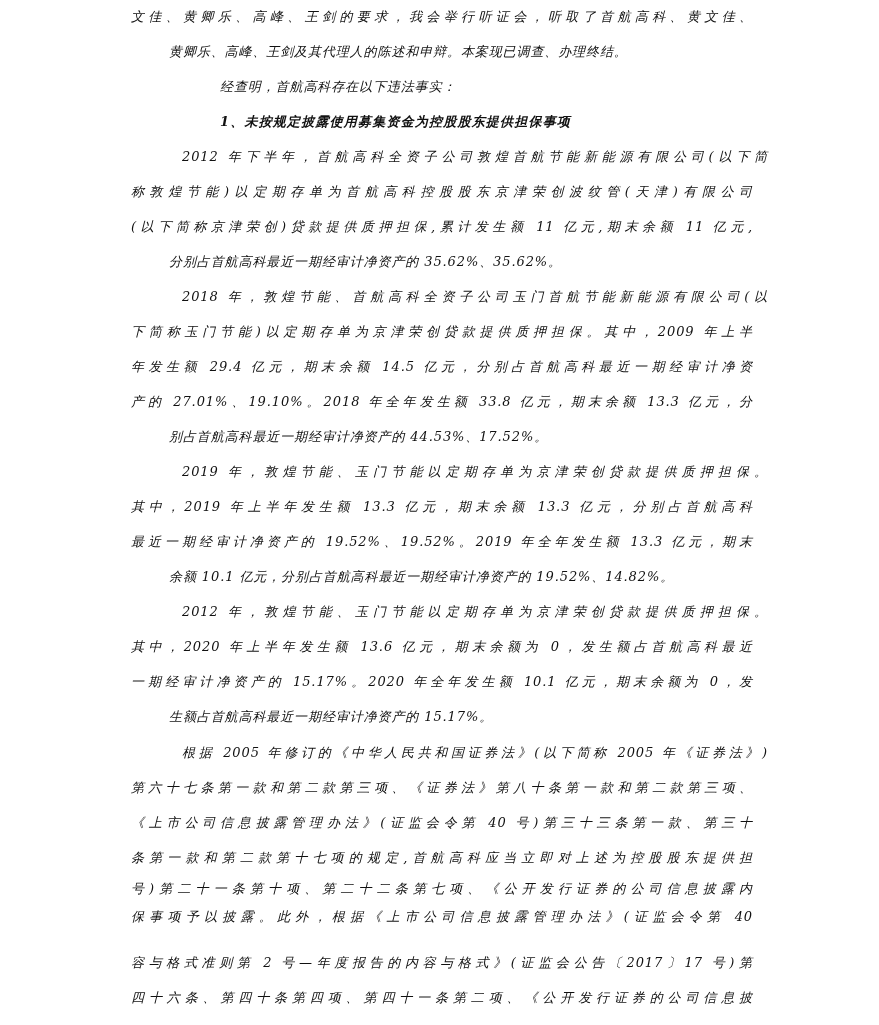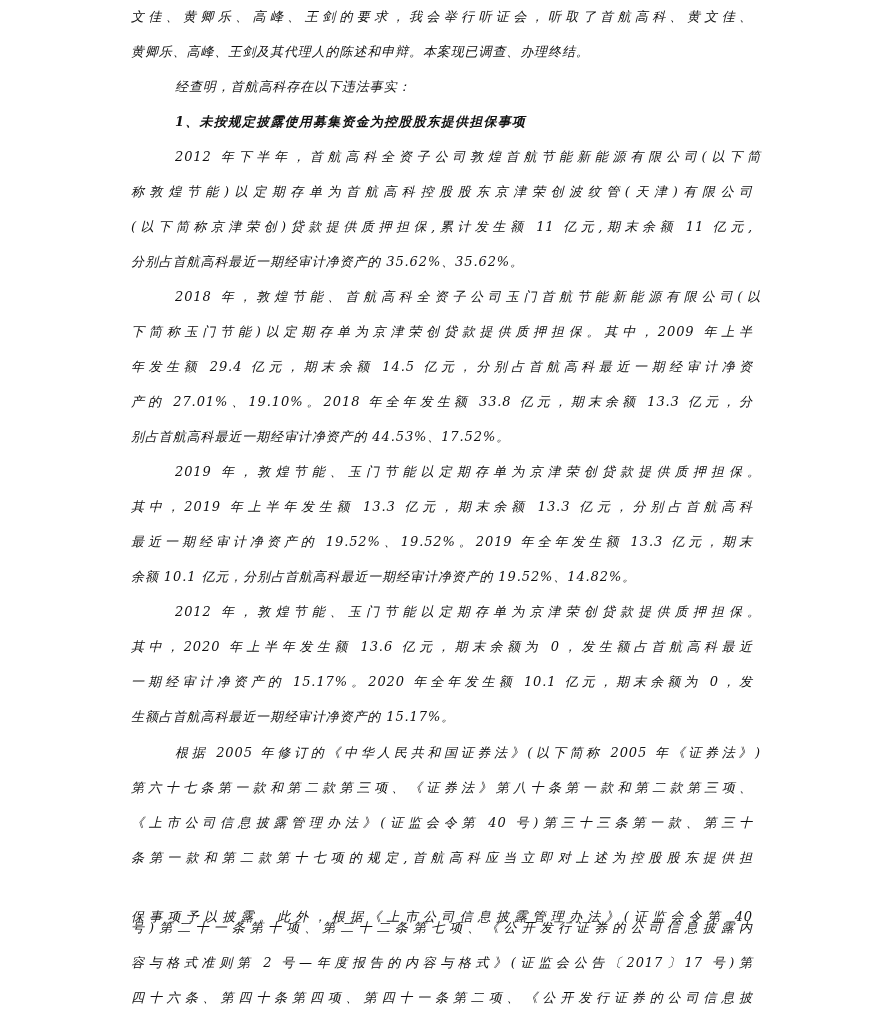--- a/index.html
+++ b/index.html
@@ -29,23 +29,24 @@
     font-size: 13px;
     line-height: 24px;
     white-space: nowrap;
     letter-spacing: 0.9px;
     text-align: justify;
     text-align-last: justify;
     font-style: italic;
   }
   .line.last {
     text-align-last: left;
+    margin-left: 38px;
   }
   .line.indent {
-    left: 44px;
+    left: 51px;
     width: 586px;
   }
   .line.heading {
     font-weight: bold;
     letter-spacing: 1.2px;
   }
 </style>
 </head>
 <body>
 
@@ -74,16 +75,16 @@
   <div class="line indent" style="top:600px">2012 年，敦煌节能、玉门节能以定期存单为京津荣创贷款提供质押担保。</div>
   <div class="line" style="top:635px">其中，2020 年上半年发生额 13.6 亿元，期末余额为 0，发生额占首航高科最近</div>
   <div class="line" style="top:670px">一期经审计净资产的 15.17%。2020 年全年发生额 10.1 亿元，期末余额为 0，发</div>
   <div class="line last" style="top:705px">生额占首航高科最近一期经审计净资产的 15.17%。</div>
 
   <div class="line indent" style="top:741px">根据 2005 年修订的《中华人民共和国证券法》(以下简称 2005 年《证券法》)</div>
   <div class="line" style="top:776px">第六十七条第一款和第二款第三项、《证券法》第八十条第一款和第二款第三项、</div>
   <div class="line" style="top:811px">《上市公司信息披露管理办法》(证监会令第 40 号)第三十三条第一款、第三十</div>
   <div class="line" style="top:846px">条第一款和第二款第十七项的规定,首航高科应当立即对上述为控股股东提供担</div>
   <div class="line" style="top:905px">保事项予以披露。此外，根据《上市公司信息披露管理办法》(证监会令第 40</div>
-  <div class="line" style="top:916px">号)第二十一条第十项、第二十二条第七项、《公开发行证券的公司信息披露内</div>
+  <div class="line" style="top:877px">号)第二十一条第十项、第二十二条第七项、《公开发行证券的公司信息披露内</div>
   <div class="line" style="top:951px">容与格式准则第 2 号—年度报告的内容与格式》(证监会公告〔2017〕17 号)第</div>
   <div class="line" style="top:986px">四十六条、第四十条第四项、第四十一条第二项、《公开发行证券的公司信息披</div>
 </div>
 
 </body></html>

